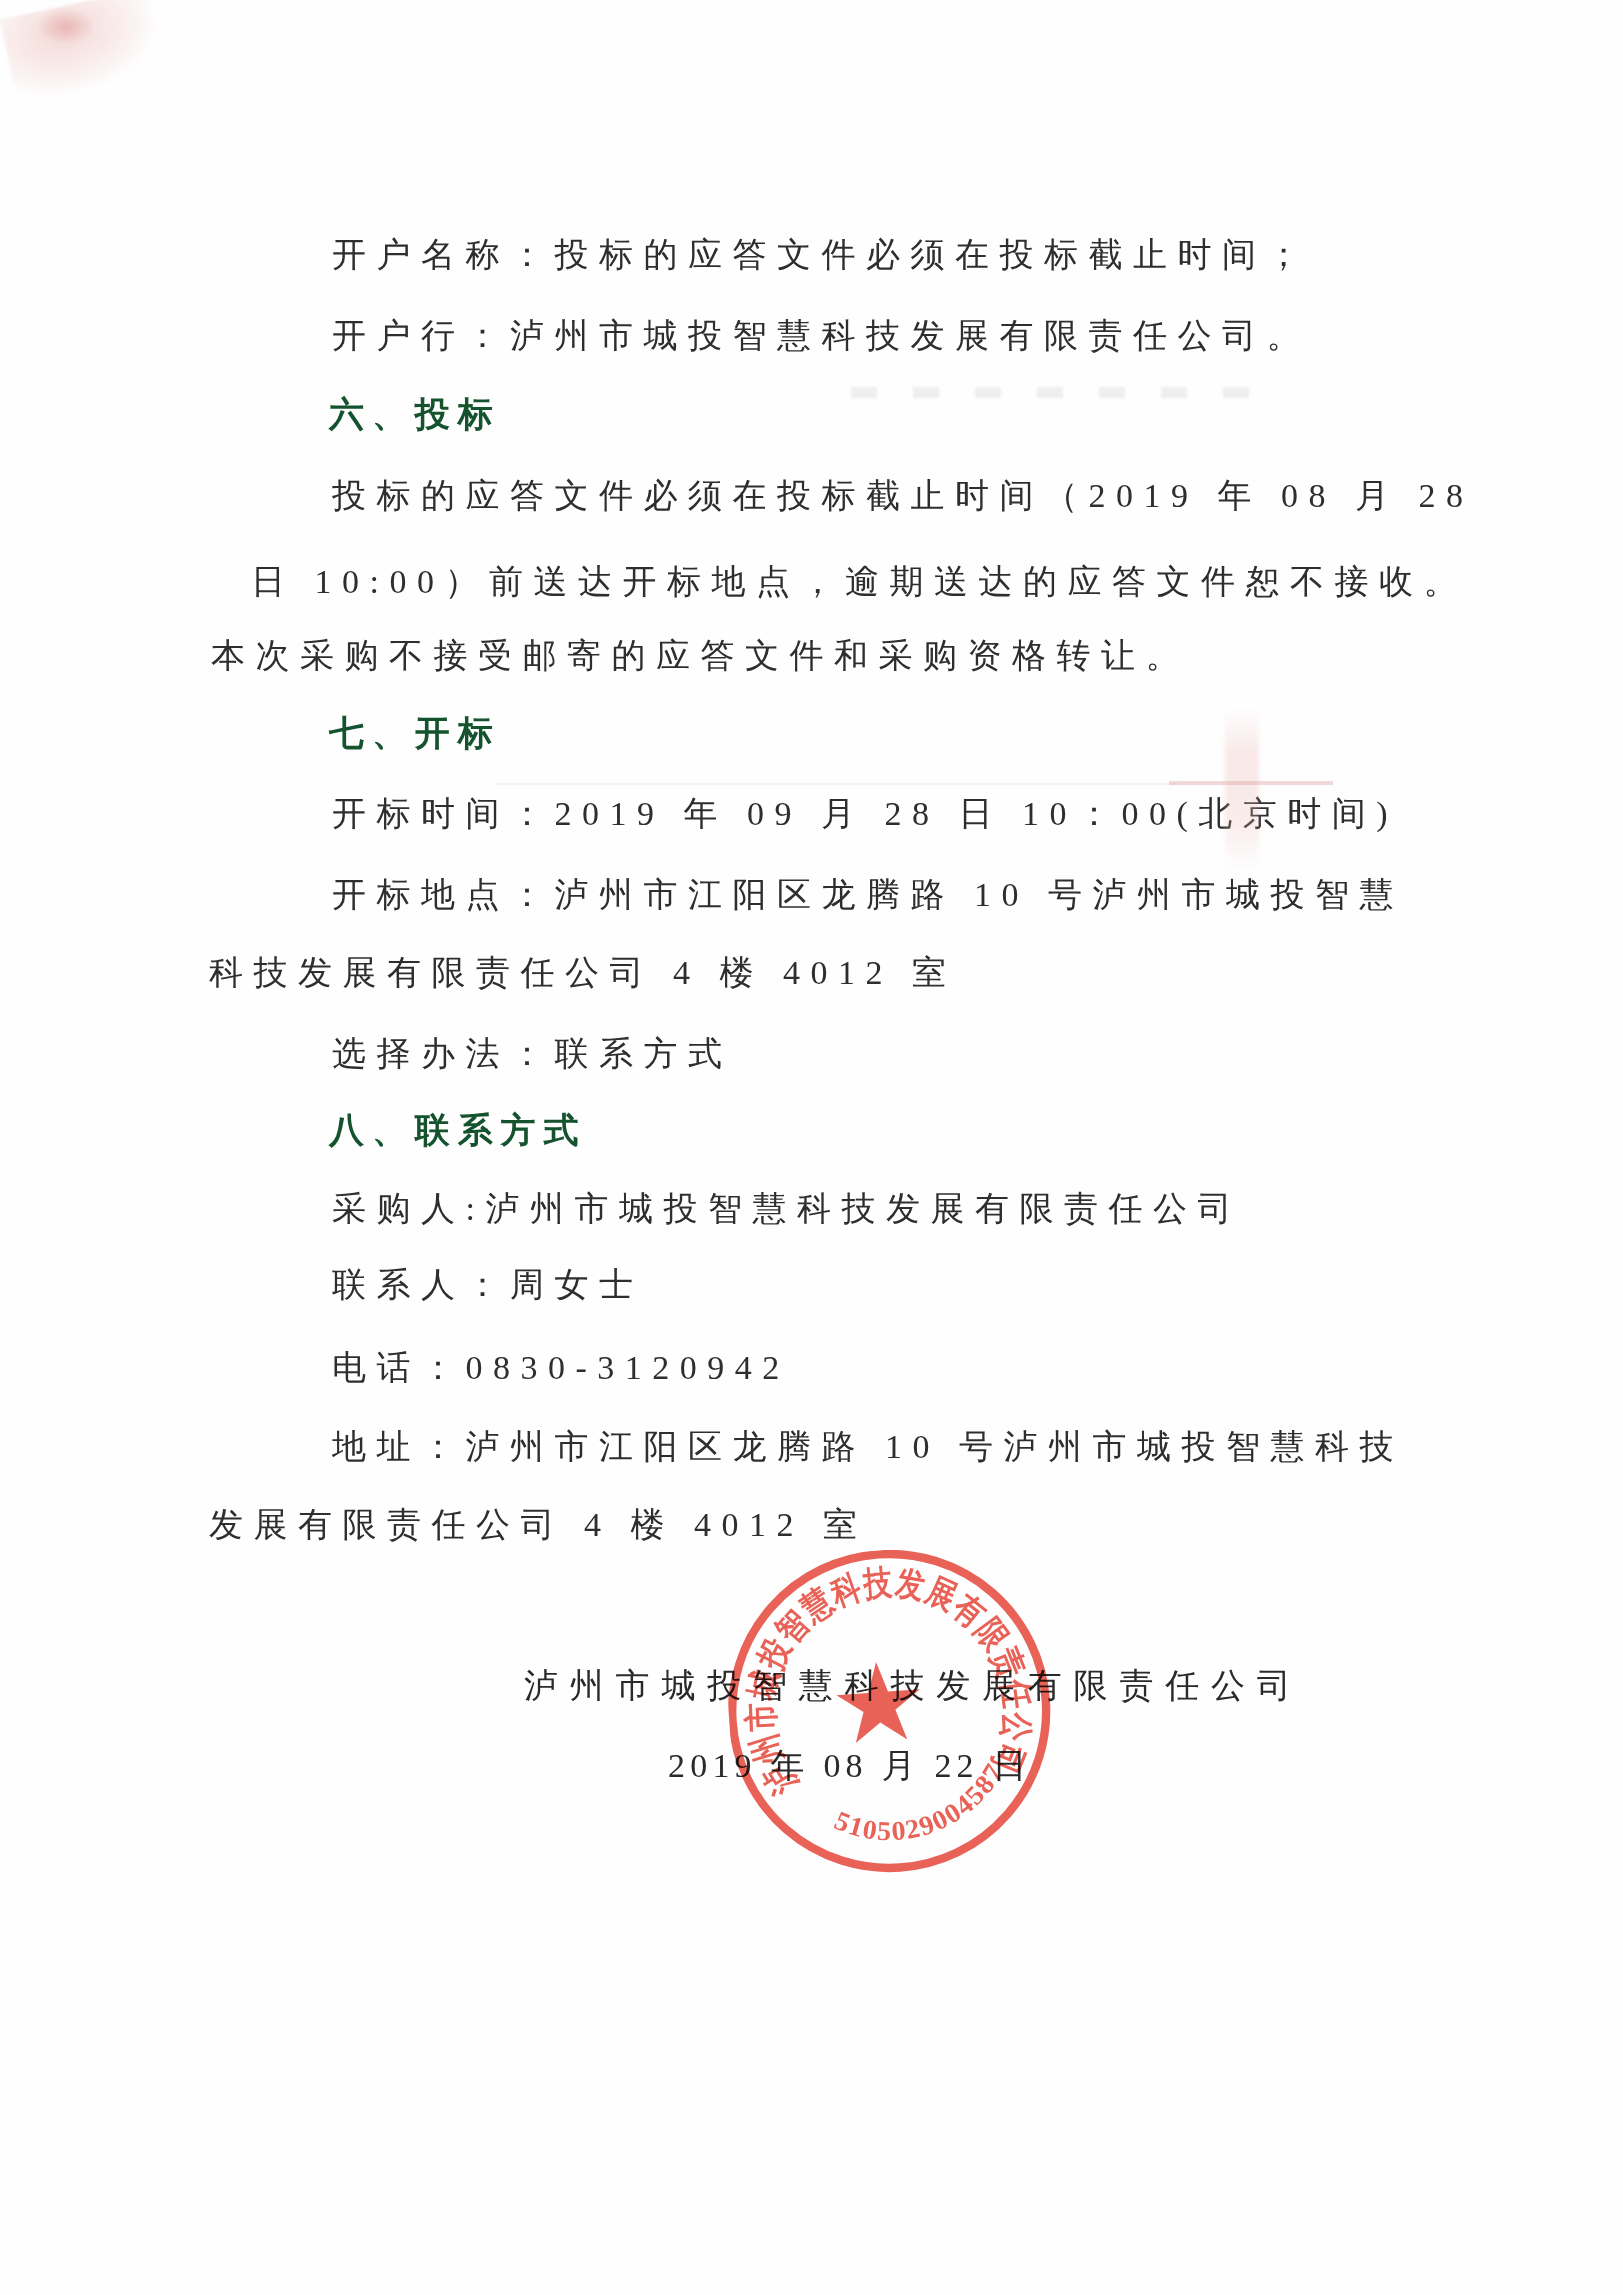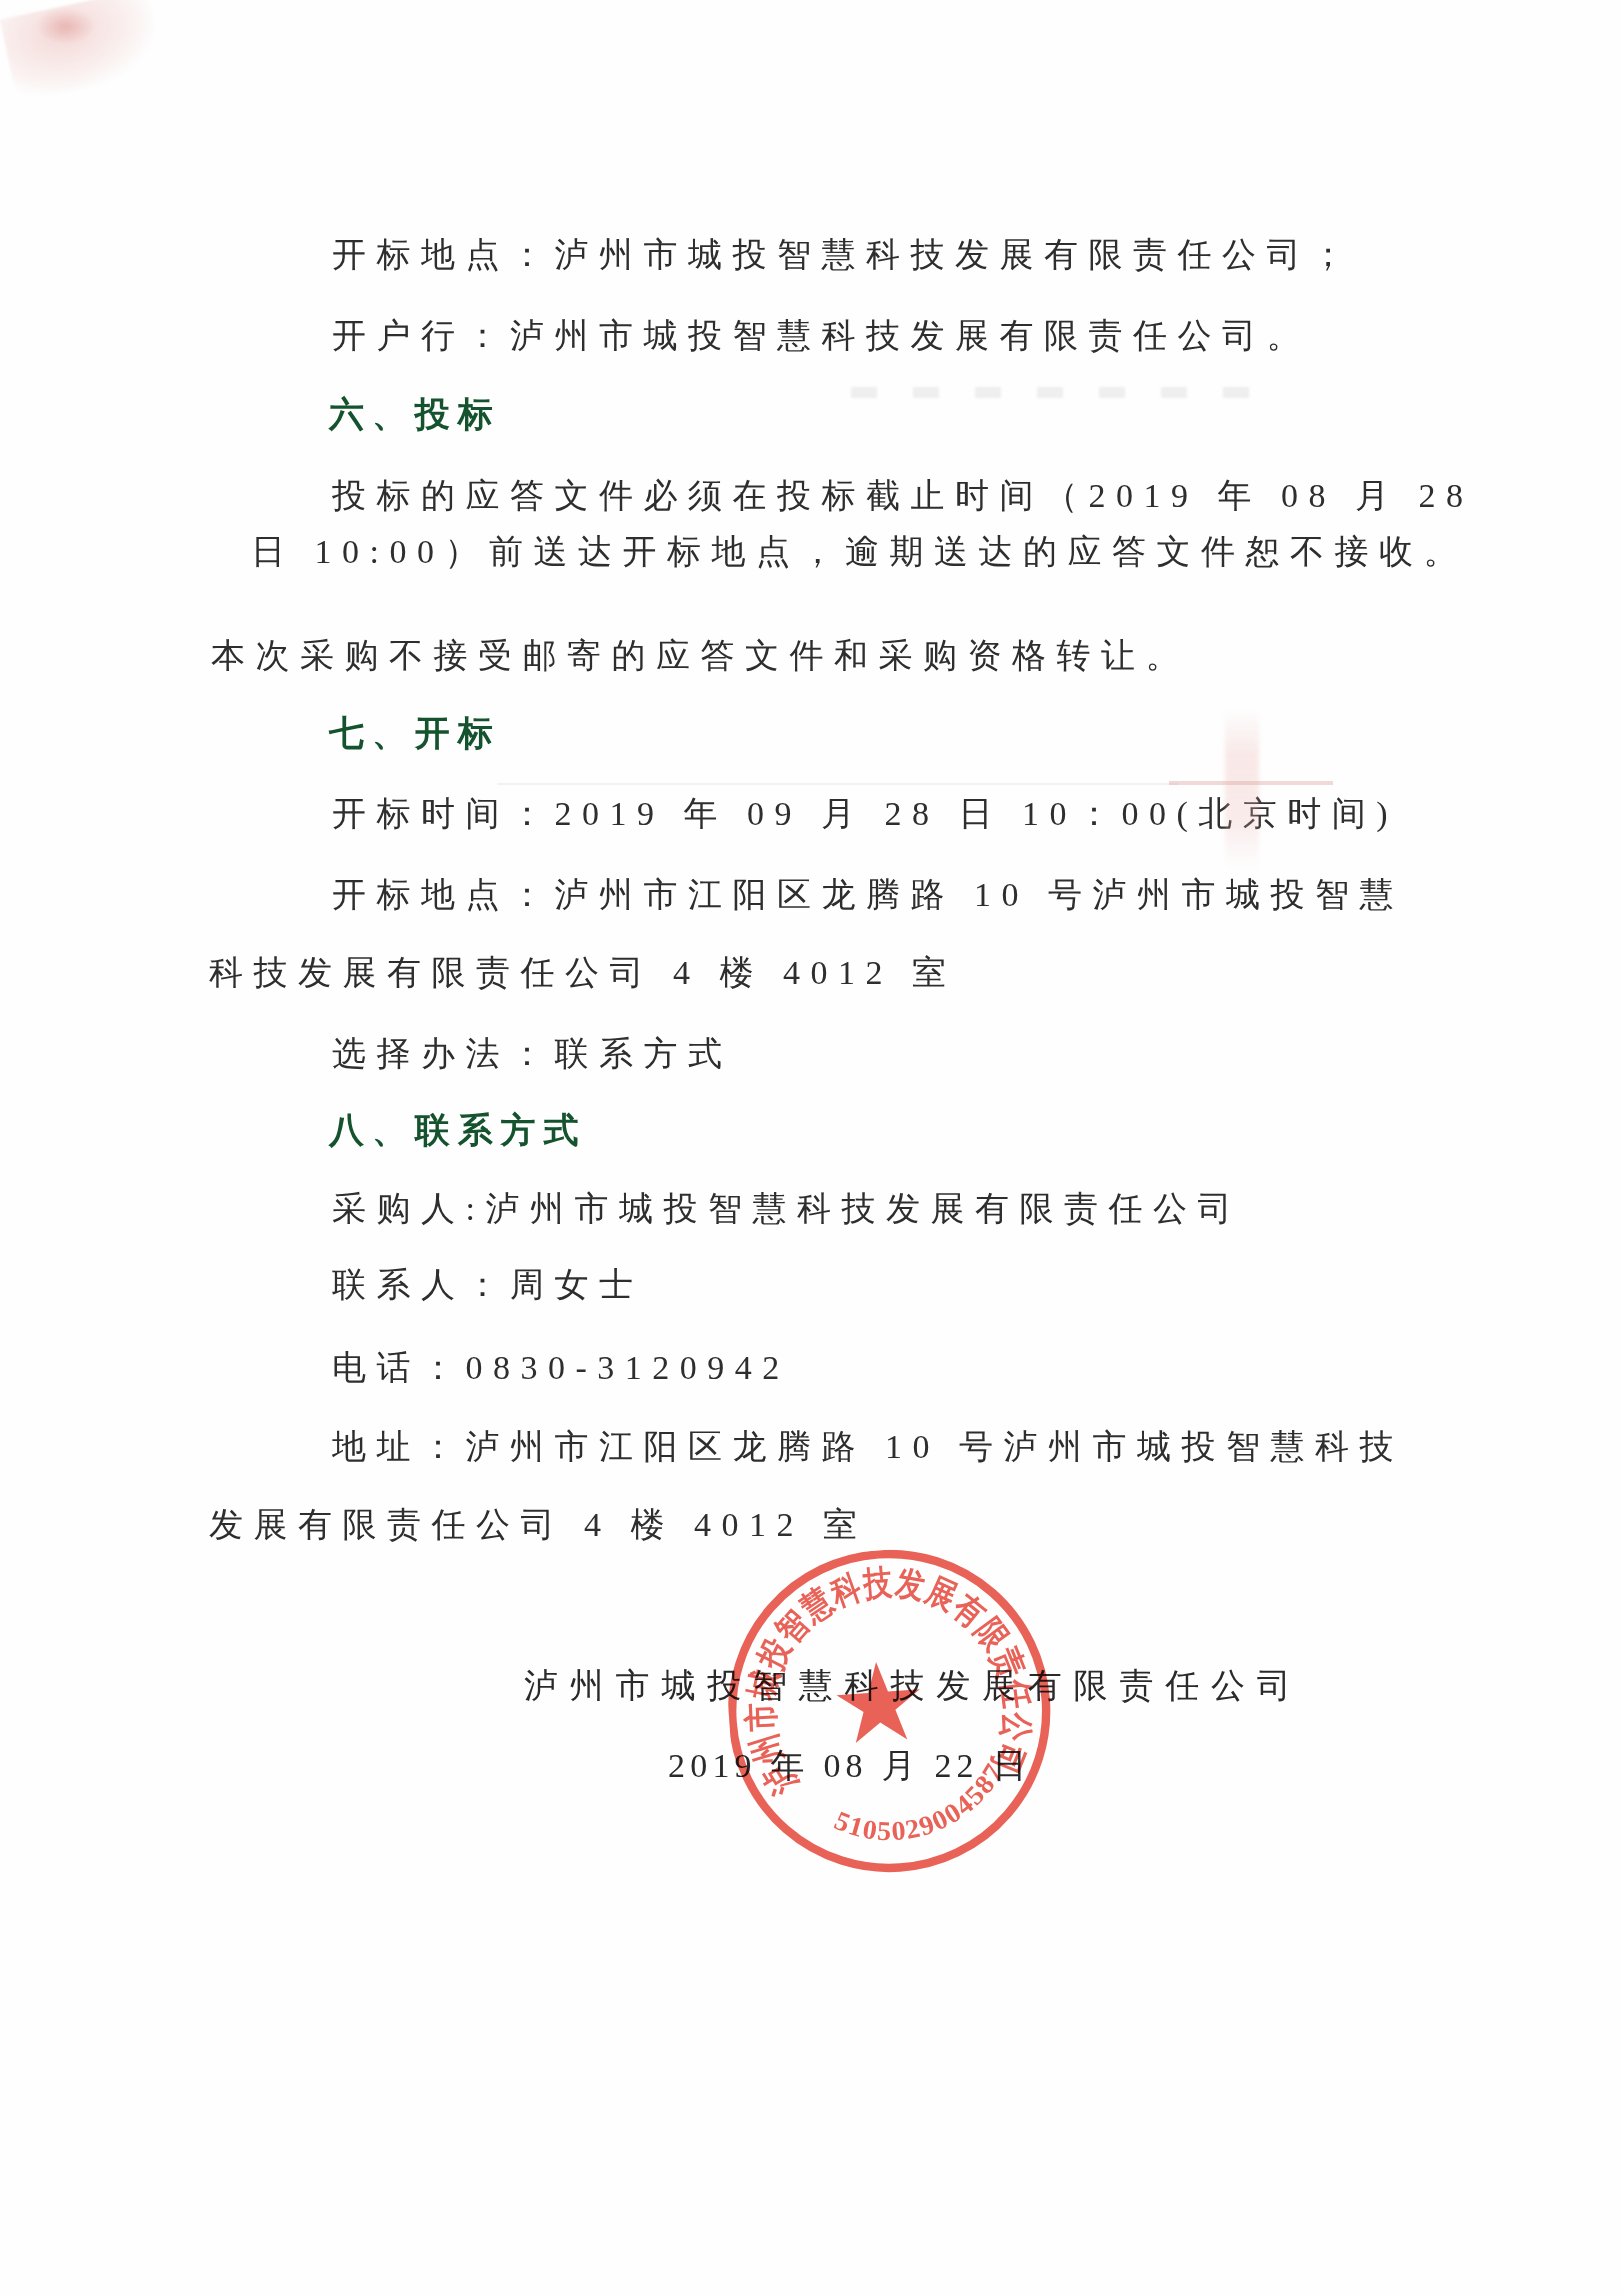--- a/index.html
+++ b/index.html
@@ -96,25 +96,25 @@
     left: 497px; top: 783px; width: 681px; height: 2px;
     background: rgba(160,160,160,0.12);
   }
 </style>
 </head>
 <body>
 
 <div class="page">
 
   <div id="lines-layer">
-      <div class="line body" style="left: 332px; top: 234px;">开标地点：泸州市城投智慧科技发展有限责任公司；</div>
+      <div class="line body" style="left: 332px; top: 234px;">开户名称：投标的应答文件必须在投标截止时间；</div>
       <div class="line body" style="left: 332px; top: 315px;">开户行：泸州市城投智慧科技发展有限责任公司。</div>
       <div class="line heading" style="left: 329px; top: 393px;">六、投标</div>
       <div class="line body" style="left: 332px; top: 475px;">投标的应答文件必须在投标截止时间（2019 年 08 月 28</div>
-      <div class="line body" style="left: 251px; top: 531px;">日 10:00）前送达开标地点，逾期送达的应答文件恕不接收。</div>
+      <div class="line body" style="left: 251px; top: 561px;">日 10:00）前送达开标地点，逾期送达的应答文件恕不接收。</div>
       <div class="line body" style="left: 211px; top: 635px;">本次采购不接受邮寄的应答文件和采购资格转让。</div>
       <div class="line heading" style="left: 329px; top: 712px;">七、开标</div>
       <div class="line body" style="left: 332px; top: 793px;">开标时间：2019 年 09 月 28 日 10：00(北京时间)</div>
       <div class="line body" style="left: 332px; top: 874px;">开标地点：泸州市江阳区龙腾路 10 号泸州市城投智慧</div>
       <div class="line body" style="left: 209px; top: 952px;">科技发展有限责任公司 4 楼 4012 室</div>
       <div class="line body" style="left: 332px; top: 1033px;">选择办法：联系方式</div>
       <div class="line heading" style="left: 329px; top: 1109px;">八、联系方式</div>
       <div class="line body" style="left: 332px; top: 1188px;">采购人:泸州市城投智慧科技发展有限责任公司</div>
       <div class="line body" style="left: 332px; top: 1267px; font-family: Liberation Mono, monospace;">联系人：周女士</div>
       <div class="line body" style="left: 332px; top: 1347px;">电话：0830-3120942</div>

